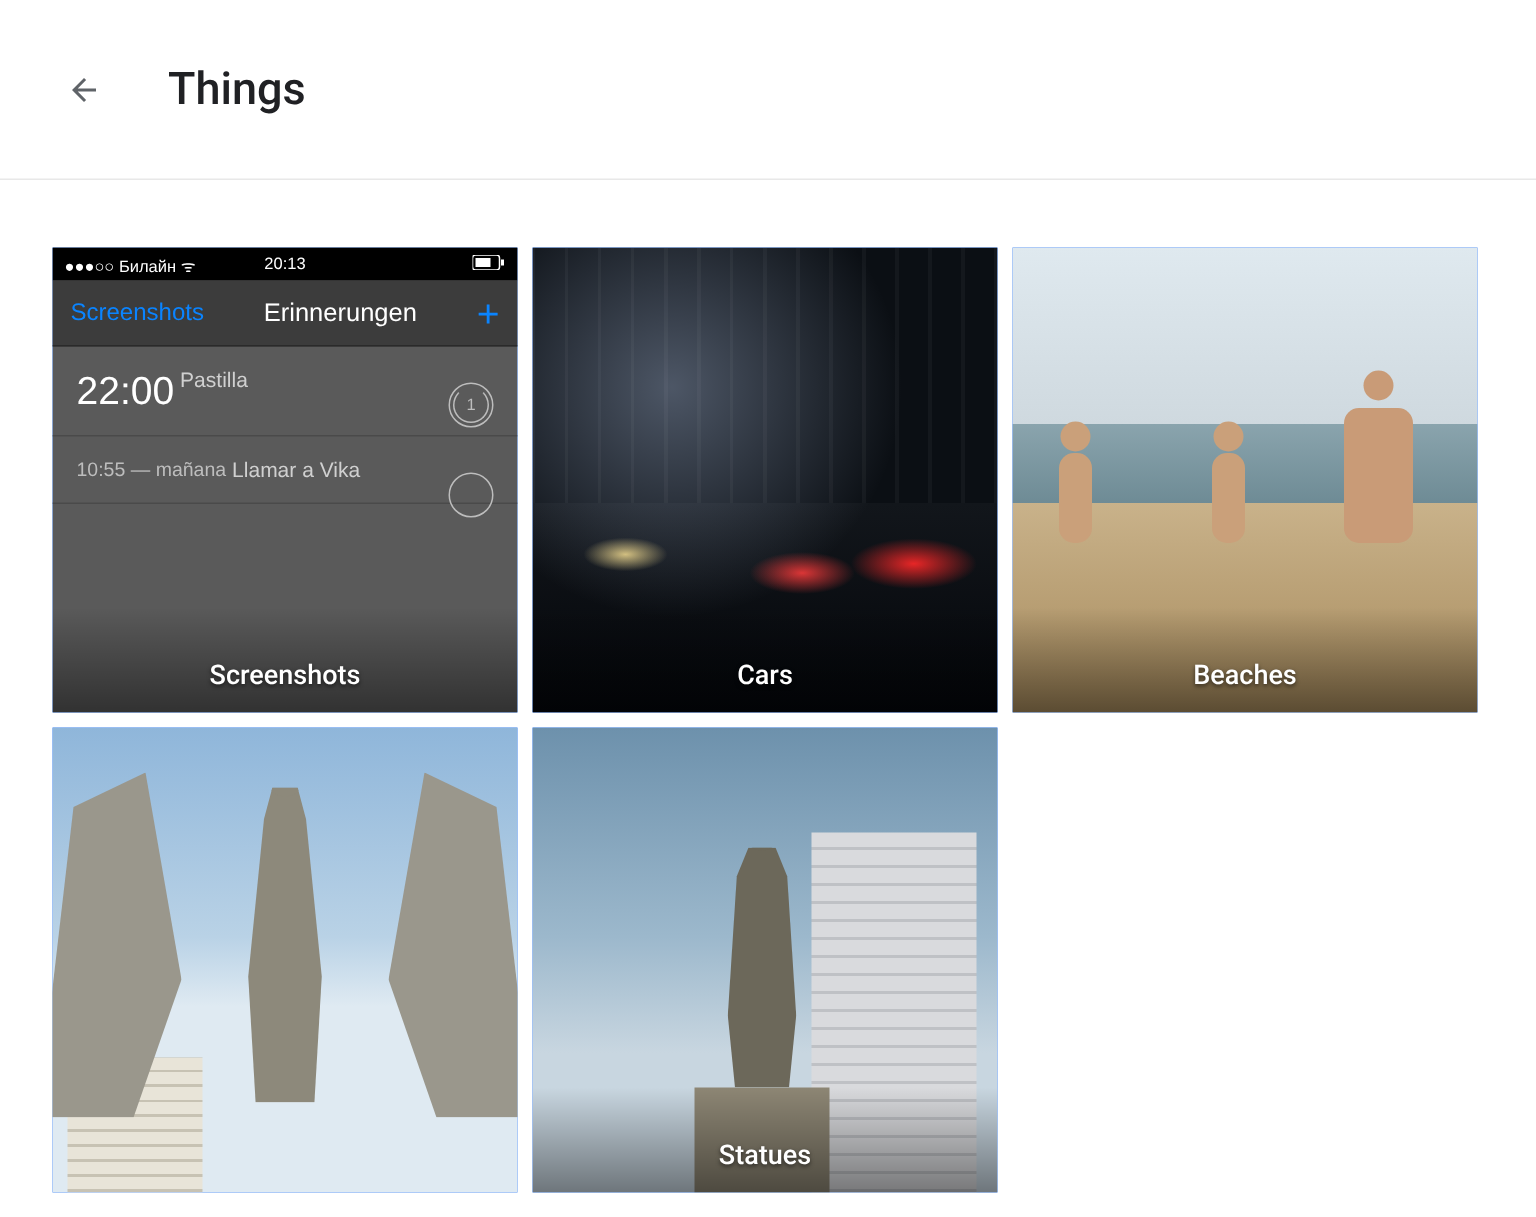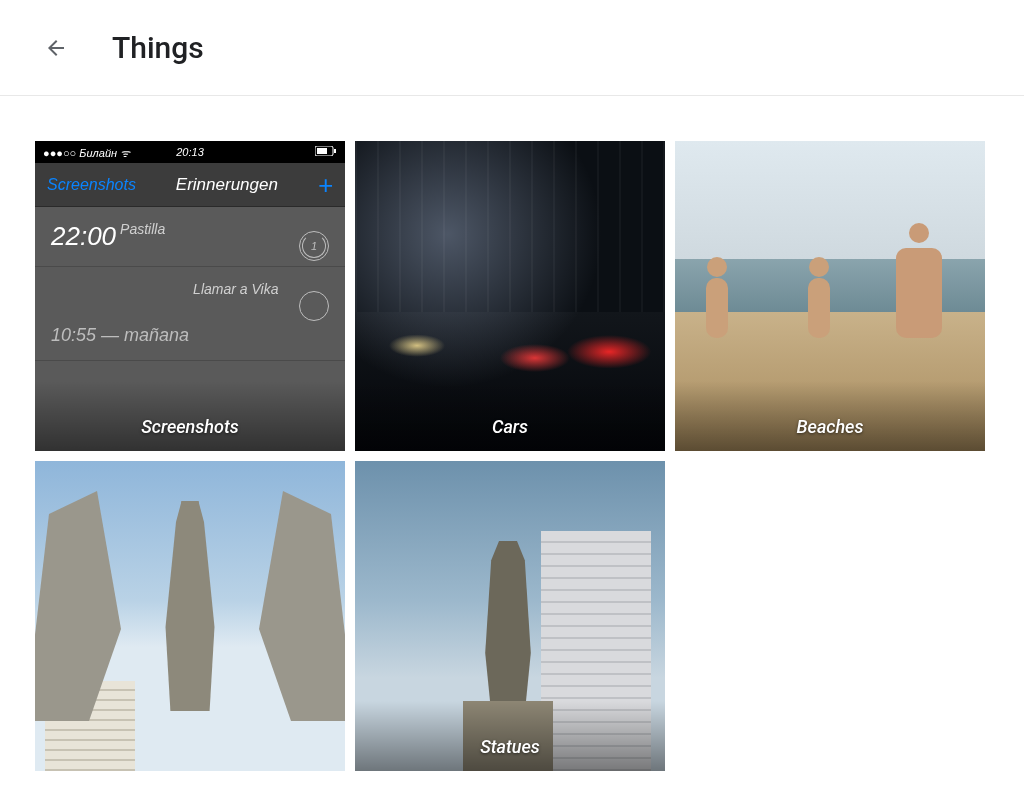--- a/index.html
+++ b/index.html
@@ -1,18 +1,18 @@
 <!DOCTYPE html>
 <html><head>
   <meta charset="utf-8">
   <style>
     * { margin: 0; padding: 0; box-sizing: border-box; }
     html, body { width: 1024px; height: 811px; background: #fff; font-family: Roboto, "Helvetica Neue", Arial, sans-serif; color: #202124; }
     .header {
-      height: 96px;
+      height: 120px;
       display: flex;
       align-items: center;
       padding: 0 32px;
       border-bottom: 1px solid #e8e8e8;
       background: #fff;
     }
     .back-btn {
       width: 48px;
       height: 48px;
       display: flex;
@@ -37,21 +37,20 @@
       grid-auto-rows: 310px;
       gap: 10px;
     }
     .tile {
       position: relative;
       width: 310px;
       height: 310px;
       overflow: hidden;
       cursor: pointer;
       background: #3b82f6;
-      font-style: italic;
     }
     .tile .thumb {
       position: absolute;
       inset: 0;
     }
     .tile .label-overlay {
       position: absolute;
       left: 0; right: 0; bottom: 0;
       height: 70px;
       background: linear-gradient(to top, rgba(0,0,0,0.45), rgba(0,0,0,0));
@@ -103,21 +102,21 @@
     .ss-nav .edit { color: #0a84ff; font-size: 16px; }
     .ss-nav .title { color: #fff; font-size: 17px; font-weight: 500; }
     .ss-nav .plus { color: #0a84ff; font-size: 26px; font-weight: 300; line-height: 1; }
     .ss-item {
       padding: 14px 16px; border-bottom: 1px solid #4a4a4a;
       display: flex; gap: 4px;
       position: relative;
     }
     .ss-item .time { font-size: 26px; font-weight: 300; color: #fff; }
     .ss-item .sub  { font-size: 14px; color: #d0d0d0; }
-    .ss-item .line2 { font-size: 18px; color: #bdbdbd; margin-top: 44px; }
+    .ss-item .line2 { font-size: 13px; color: #bdbdbd; }
     .ss-item .badge {
       position: absolute; right: 16px; top: 24px;
       width: 30px; height: 30px; border: 1.5px solid #bdbdbd; border-radius: 50%;
       display: flex; align-items: center; justify-content: center;
       font-size: 11px; color: #bdbdbd;
     }
     .ss-item .badge.repeat::before {
       content: ""; position: absolute; width: 22px; height: 22px;
       border: 1.5px solid #bdbdbd; border-radius: 50%;
       border-top-color: transparent;

